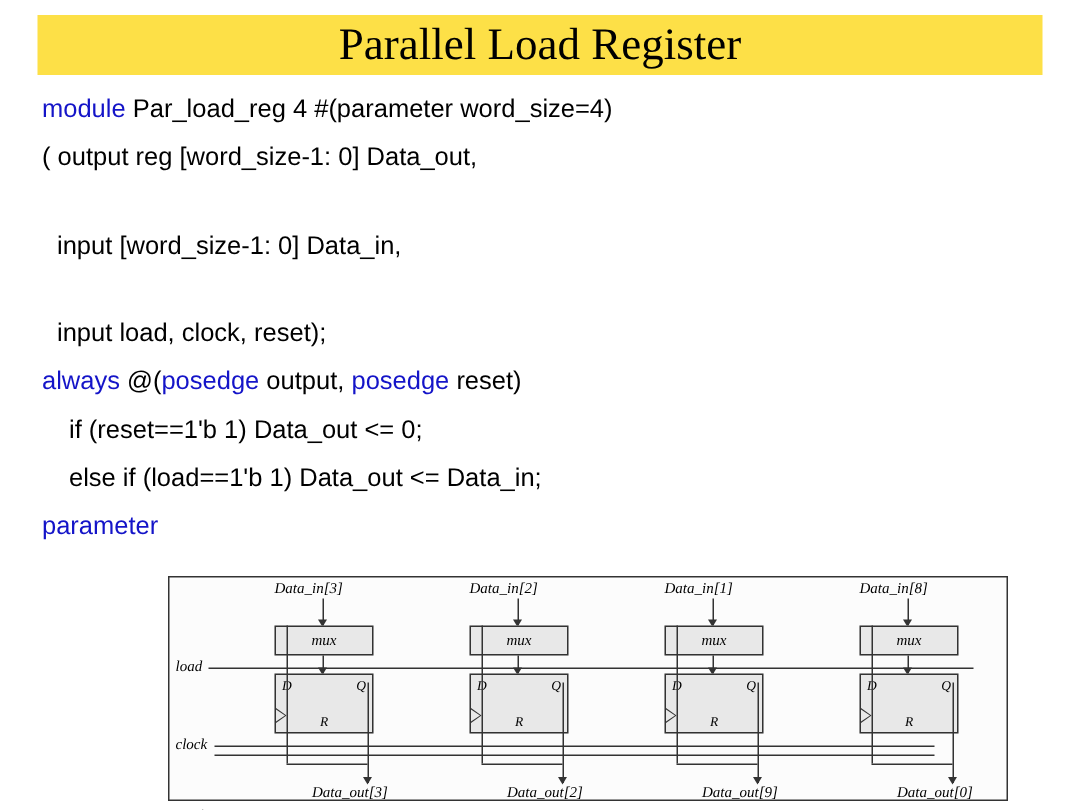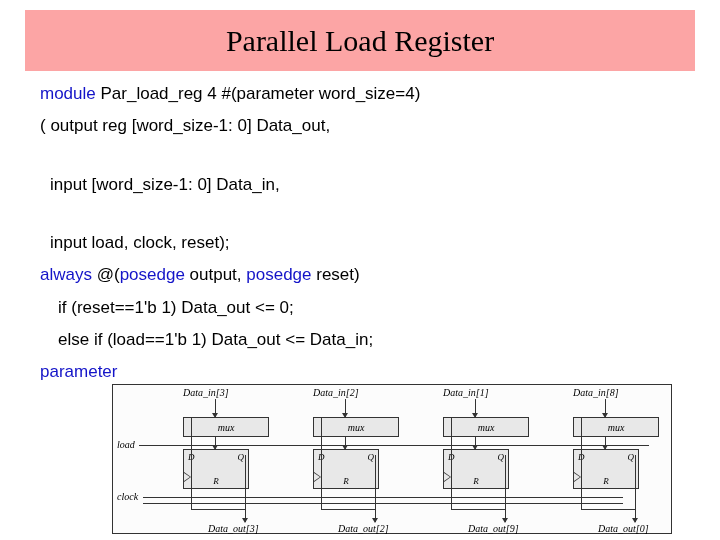--- a/index.html
+++ b/index.html
@@ -1,30 +1,30 @@
 <!DOCTYPE html>
 <html><head>
 <meta charset="utf-8">
 <style>
   * { margin: 0; padding: 0; box-sizing: border-box; }
   body { width: 720px; height: 540px; background: #fff; font-family: Arial, sans-serif; position: relative; }
-  .title-bar { background: #fca5a5; width: 670px; height: 61px; margin: 10px auto 0; display: flex; align-items: center; justify-content: center; }
+  .title-bar { background: #fde047; width: 670px; height: 40px; margin: 10px auto 0; display: flex; align-items: center; justify-content: center; }
   .title { font-family: "Comic Sans MS", cursive; font-size: 30px; color: #000; }
-  .code-block { padding: 10px 40px 0 40px; font-family: Arial, Helvetica, sans-serif; font-size: 17px; line-height: 1.55; color: #000; }
+  .code-block { padding: 10px 40px 0 28px; font-family: Arial, Helvetica, sans-serif; font-size: 17px; line-height: 1.55; color: #000; }
   .code-line { margin-bottom: 6px; }
   .kw { color: #1414c8; }
   .indent1 { padding-left: 10px; margin-top: 32px; }
   .indent2 { padding-left: 18px; }
   .diagram { position: absolute; left: 112px; top: 384px; width: 560px; height: 150px; border: 1px solid #333; background: #fcfcfc; font-family: "Times New Roman", serif; font-style: italic; font-size: 10px; }
   .dlabel { position: absolute; font-size: 10px; }
   .arrow-down { position: absolute; width: 1px; background: #333; }
   .arrow-down::after { content: ""; position: absolute; bottom: -1px; left: -3px; border-left: 3.5px solid transparent; border-right: 3.5px solid transparent; border-top: 5px solid #333; }
   .hline { position: absolute; height: 1px; background: #333; }
   .vline { position: absolute; width: 1px; background: #333; }
-  .muxbox { position: absolute; width: 86px; height: 20px; background: #e8e8e8; border: 1px solid #333; display: flex; align-items: center; justify-content: center; font-size: 10px; }
+  .muxbox { position: absolute; width: 66px; height: 20px; background: #e8e8e8; border: 1px solid #333; display: flex; align-items: center; justify-content: center; font-size: 10px; }
   .ffbox { position: absolute; width: 66px; height: 40px; background: #e8e8e8; border: 1px solid #333; }
   .ffD { position: absolute; top: 2px; left: 4px; font-size: 9px; font-style: italic; }
   .ffQ { position: absolute; top: 2px; right: 4px; font-size: 9px; font-style: italic; }
   .ffR { position: absolute; bottom: 2px; left: 50%; transform: translateX(-50%); font-size: 9px; font-style: italic; }
   .ffclk { position: absolute; left: 0; top: 22px; width: 0; height: 0; border-top: 5px solid transparent; border-bottom: 5px solid transparent; border-left: 7px solid #333; }
   .ffclk::after { content: ""; position: absolute; left: -7px; top: -4px; width: 0; height: 0; border-top: 4px solid transparent; border-bottom: 4px solid transparent; border-left: 6px solid #e8e8e8; }
   .sig-label { position: absolute; font-size: 10px; font-style: italic; left: 4px; }
 </style>
 </head>
 <body>

